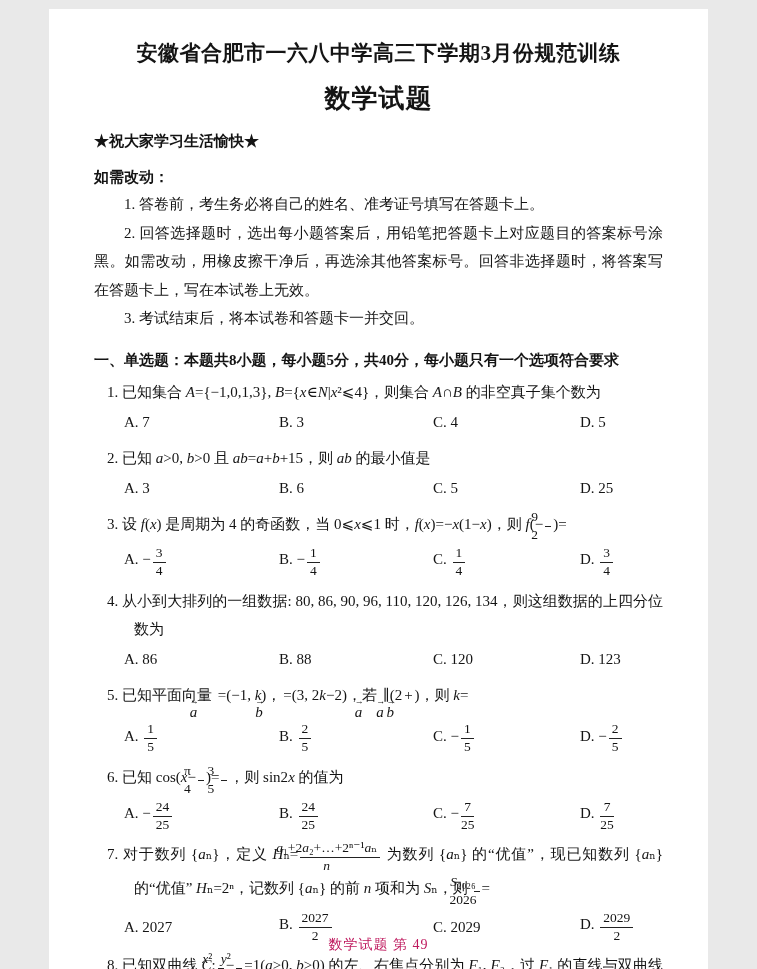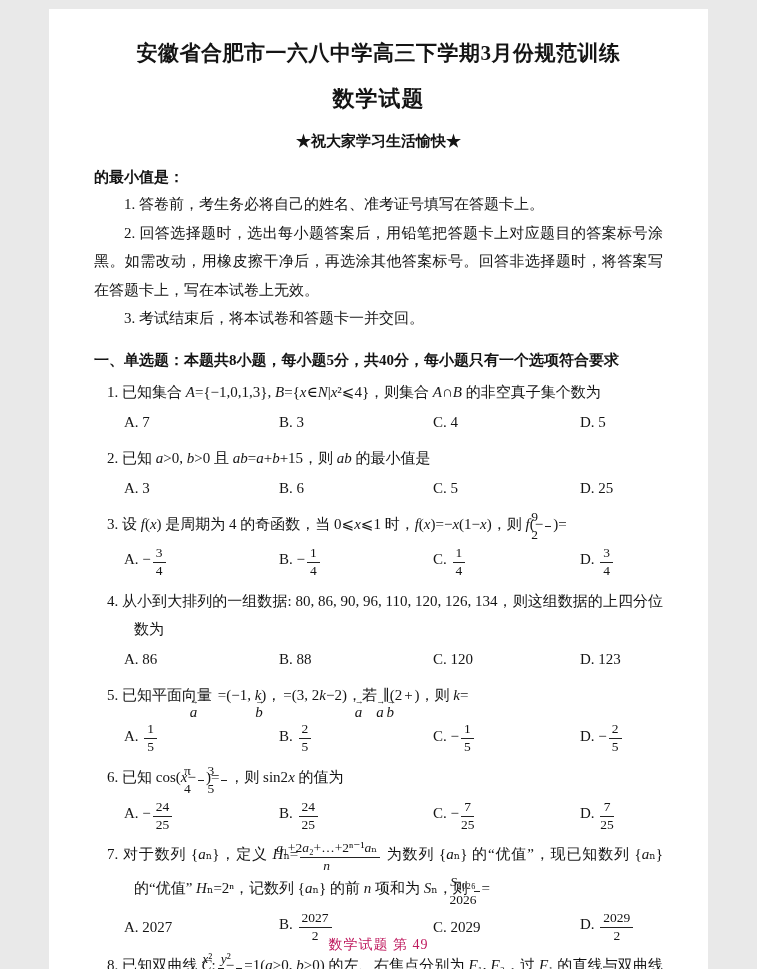--- a/index.html
+++ b/index.html
@@ -7,25 +7,25 @@
     width:659px;height:969px;box-sizing:border-box;position:relative;
     margin:9px auto;background:#ffffff;color:#141414;overflow:hidden;
     font-family:"Liberation Serif","DejaVu Serif",serif;
     font-size:15px;padding:24px 45px 0 45px;
   }
   .title{
     text-align:center;font-weight:bold;font-size:21px;line-height:28px;
     margin:6px 0 18px 0;letter-spacing:0.5px;
   }
   .subtitle{
-    text-align:center;font-weight:bold;font-size:22px;line-height:28px;
+    text-align:center;font-weight:bold;font-size:26px;line-height:28px;
     margin-bottom:18px;letter-spacing:1px;
   }
   .motto{
-    text-align:center;font-weight:bold;font-size:15px;line-height:20px;
+    text-align:left;font-weight:bold;font-size:15px;line-height:20px;
     margin-bottom:13px;
   }
   .notice-heading{font-weight:bold;font-size:15px;line-height:26px;}
   .notice-item{font-size:15px;line-height:28.5px;text-indent:2em;text-align:justify;}
   .section-heading{font-weight:bold;font-size:15px;line-height:29px;margin-top:13px;margin-bottom:3px;}
   .question{margin-bottom:5px;}
   .stem{
     line-height:28px;padding-left:40px;text-indent:-27px;text-align:justify;
   }
   .opts{
@@ -53,21 +53,21 @@
 </style>
 </head>
 <body>
 
 <div class="page">
 
   <div class="title">安徽省合肥市一六八中学高三下学期3月份规范训练</div>
   <div class="subtitle">数学试题</div>
   <div class="motto">★祝大家学习生活愉快★</div>
 
-  <div class="notice-heading">的最小值是：</div>
+  <div class="notice-heading">如需改动：</div>
   <div class="notice-item">1. 答卷前，考生务必将自己的姓名、准考证号填写在答题卡上。</div>
   <div class="notice-item">2. 回答选择题时，选出每小题答案后，用铅笔把答题卡上对应题目的答案标号涂黑。如需改动，用橡皮擦干净后，再选涂其他答案标号。回答非选择题时，将答案写在答题卡上，写在本试卷上无效。</div>
   <div class="notice-item">3. 考试结束后，将本试卷和答题卡一并交回。</div>
 
   <div class="section-heading">一、单选题：本题共8小题，每小题5分，共40分，每小题只有一个选项符合要求</div>
 
   <div class="question">
     <div class="stem">1. 已知集合 <span class="m">A</span>={−1,0,1,3}, <span class="m">B</span>={<span class="m">x</span>∈<span class="m">N</span>|<span class="m">x</span>²⩽4}，则集合 <span class="m">A</span>∩<span class="m">B</span> 的非空真子集个数为</div>
     <div class="opts">
       <span class="opt">A. 7</span>

